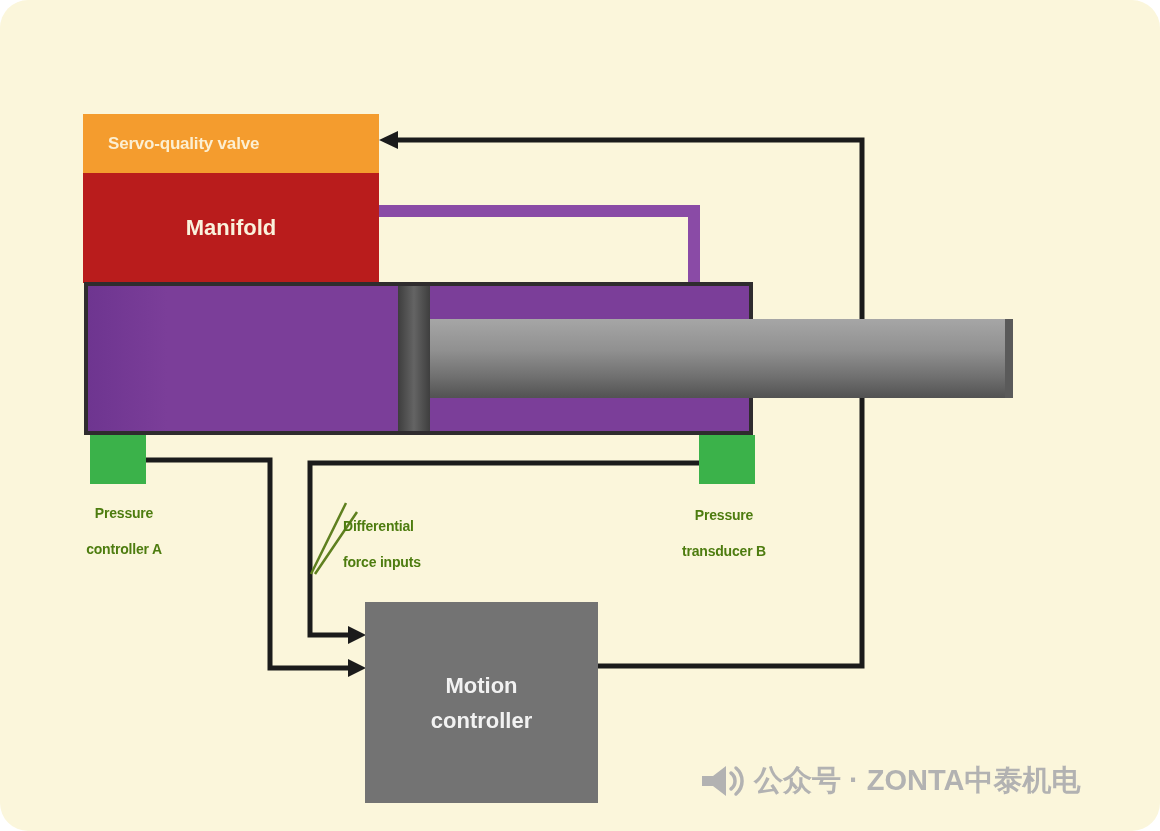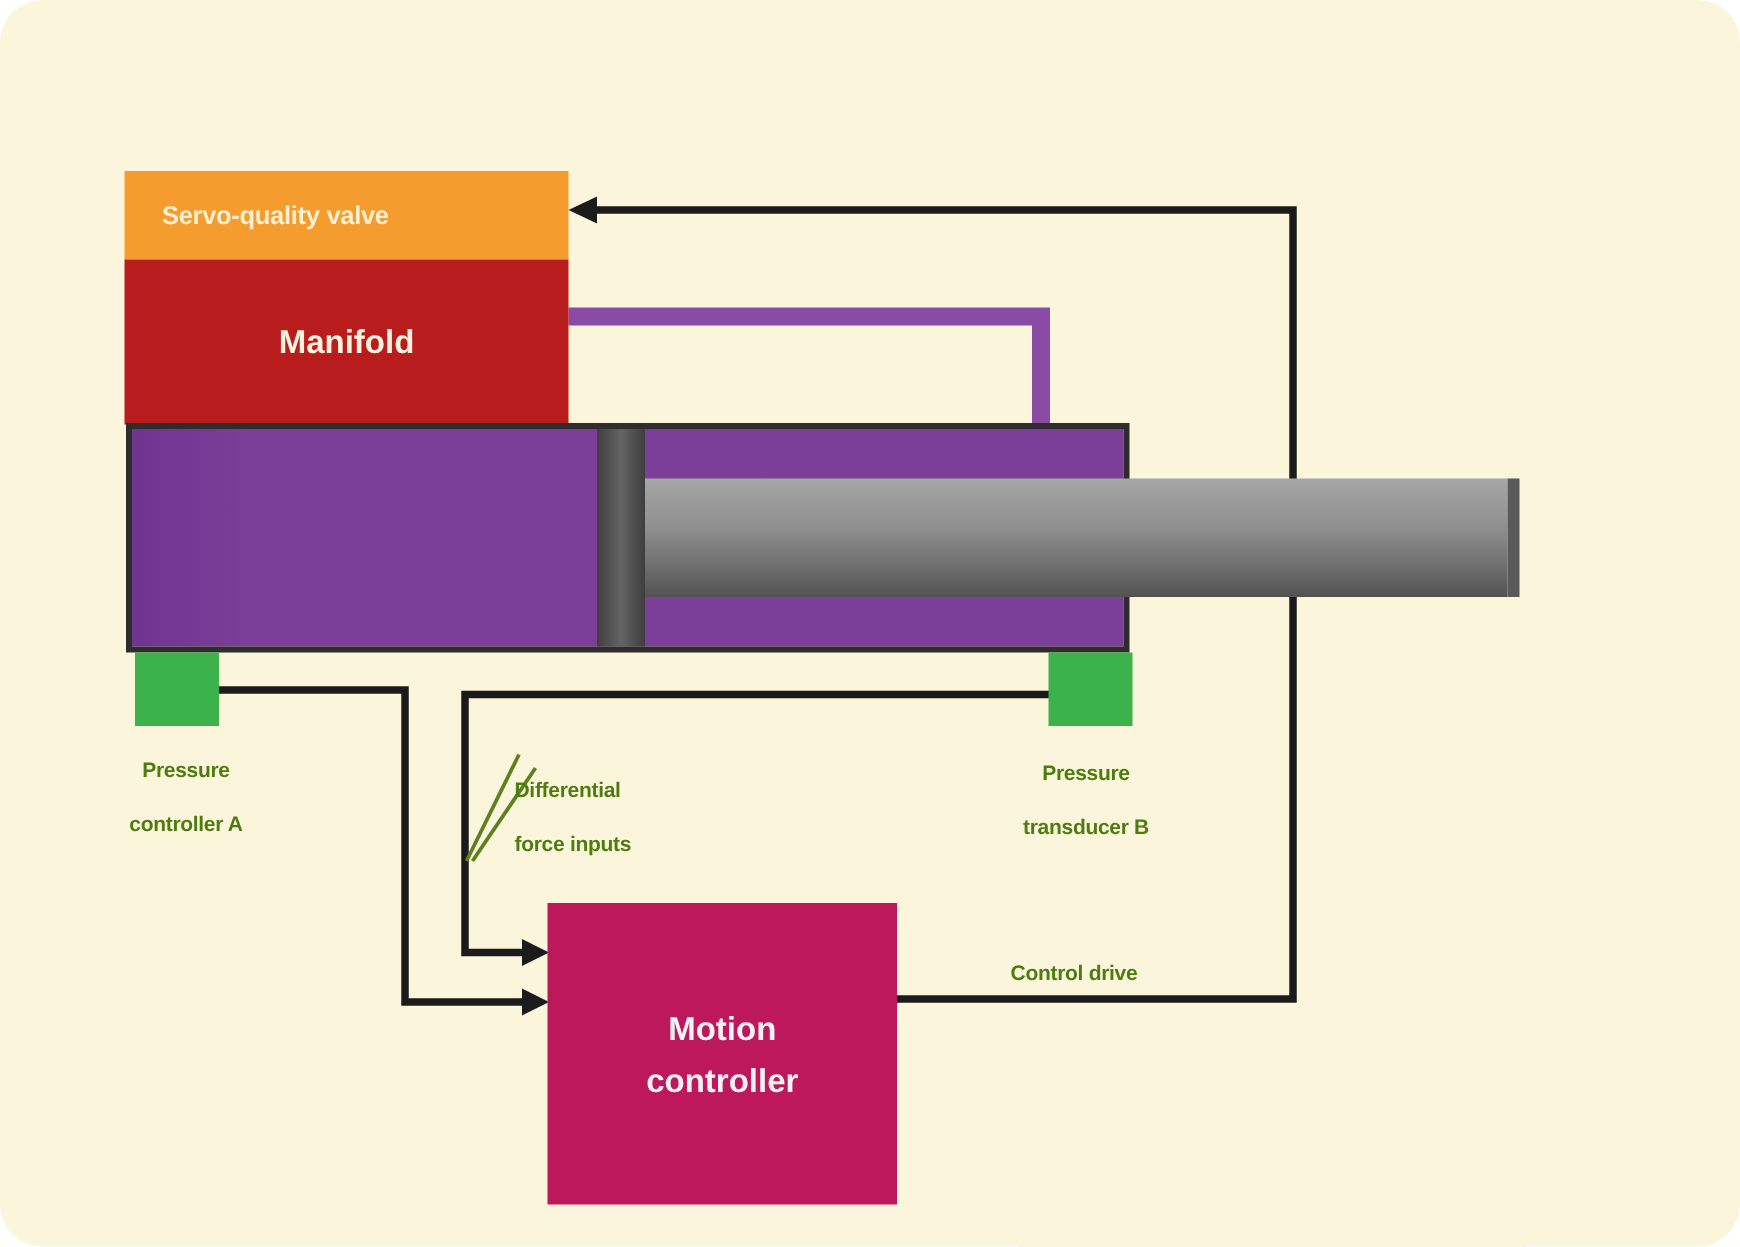--- a/index.html
+++ b/index.html
@@ -39,21 +39,21 @@
     border-right:8px solid #5A5A5A;
     z-index:4;
   }
   .transducer {
     width:56px; height:49px; top:435px; background:#3BB24A; z-index:2;
   }
   .transducer-a { left:90px; }
   .transducer-b { left:699px; }
   .controller {
     left:365px; top:602px; width:233px; height:201px;
-    background:#be185d; color:#F2F2F2;
+    background:#737373; color:#F2F2F2;
     font-size:22px; font-weight:bold; line-height:35px;
     display:flex; flex-direction:column; align-items:center; justify-content:center;
     z-index:2;
   }
   .label {
     position:absolute; z-index:5;
     font-weight:bold; font-size:14px; line-height:36px;
     color:#4d7c0f; letter-spacing:-0.2px;
   }
   .label-pressure-a { left:36px;  top:495px; width:176px; text-align:center; }
@@ -118,17 +118,24 @@
     <div>Pressure</div>
     <div>transducer B</div>
   </div>
 
   <div class="label label-diff">
     <div>Differential</div>
     <div>force inputs</div>
   </div>
 
   <div class="label label-control">
-    <div>Control drive</div>
   </div>
 
+  <div class="watermark">
+    <svg class="wm-icon" width="46" height="42" viewBox="0 0 46 42">
+      <polygon points="4,16 15,16 28,6 28,36 15,26 4,26" fill="#B2B2B2"></polygon>
+      <path d="M33 13 a10 10 0 0 1 0 16" stroke="#B2B2B2" stroke-width="3.5" fill="none" stroke-linecap="round"></path>
+      <path d="M38 8 a17 17 0 0 1 0 26" stroke="#B2B2B2" stroke-width="3.5" fill="none" stroke-linecap="round"></path>
+    </svg>
+    <span>公众号 · ZONTA中泰机电</span>
+  </div>
 
 </div>
 
 </body></html>

